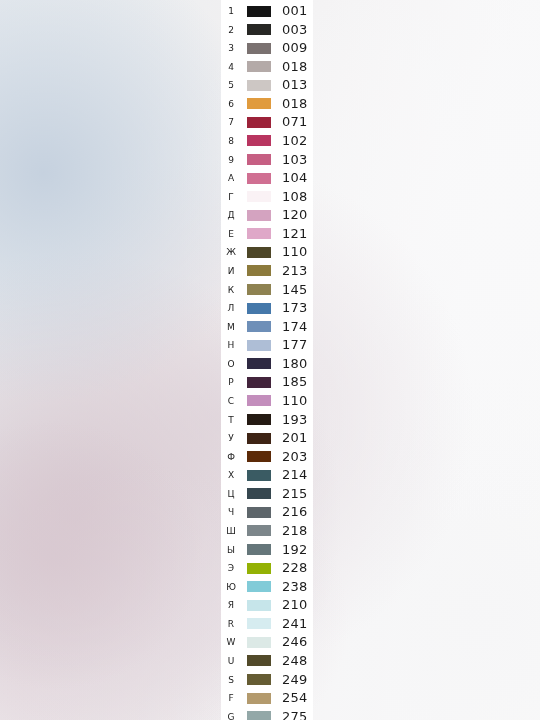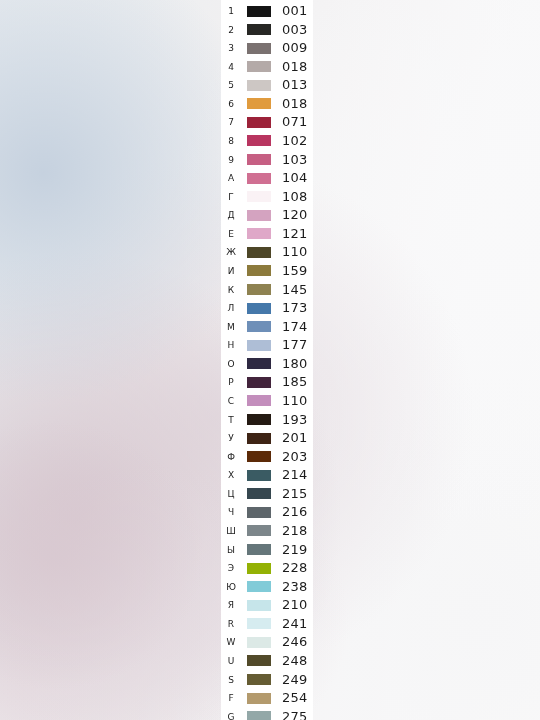--- a/index.html
+++ b/index.html
@@ -161,21 +161,21 @@
       <span class="row-code">121</span>
     </div>
     <div class="legend-row" style="top: 243.41px;">
       <span class="row-label">Ж</span>
       <span class="row-swatch" style="background-color: rgb(77, 70, 39);"></span>
       <span class="row-code">110</span>
     </div>
     <div class="legend-row" style="top: 261.98px;">
       <span class="row-label">И</span>
       <span class="row-swatch" style="background-color: rgb(140, 122, 60);"></span>
-      <span class="row-code">159</span>
+      <span class="row-code">213</span>
     </div>
     <div class="legend-row" style="top: 280.55px;">
       <span class="row-label">К</span>
       <span class="row-swatch" style="background-color: rgb(142, 130, 81);"></span>
       <span class="row-code">145</span>
     </div>
     <div class="legend-row" style="top: 299.12px;">
       <span class="row-label">Л</span>
       <span class="row-swatch" style="background-color: rgb(69, 120, 170);"></span>
       <span class="row-code">173</span>
@@ -236,21 +236,21 @@
       <span class="row-code">216</span>
     </div>
     <div class="legend-row" style="top: 521.96px;">
       <span class="row-label">Ш</span>
       <span class="row-swatch" style="background-color: rgb(124, 134, 138);"></span>
       <span class="row-code">218</span>
     </div>
     <div class="legend-row" style="top: 540.53px;">
       <span class="row-label">Ы</span>
       <span class="row-swatch" style="background-color: rgb(101, 118, 122);"></span>
-      <span class="row-code">219</span>
+      <span class="row-code">192</span>
     </div>
     <div class="legend-row" style="top: 559.1px;">
       <span class="row-label">Э</span>
       <span class="row-swatch" style="background-color: rgb(147, 177, 4);"></span>
       <span class="row-code">228</span>
     </div>
     <div class="legend-row" style="top: 577.67px;">
       <span class="row-label">Ю</span>
       <span class="row-swatch" style="background-color: rgb(129, 203, 216);"></span>
       <span class="row-code">238</span>

